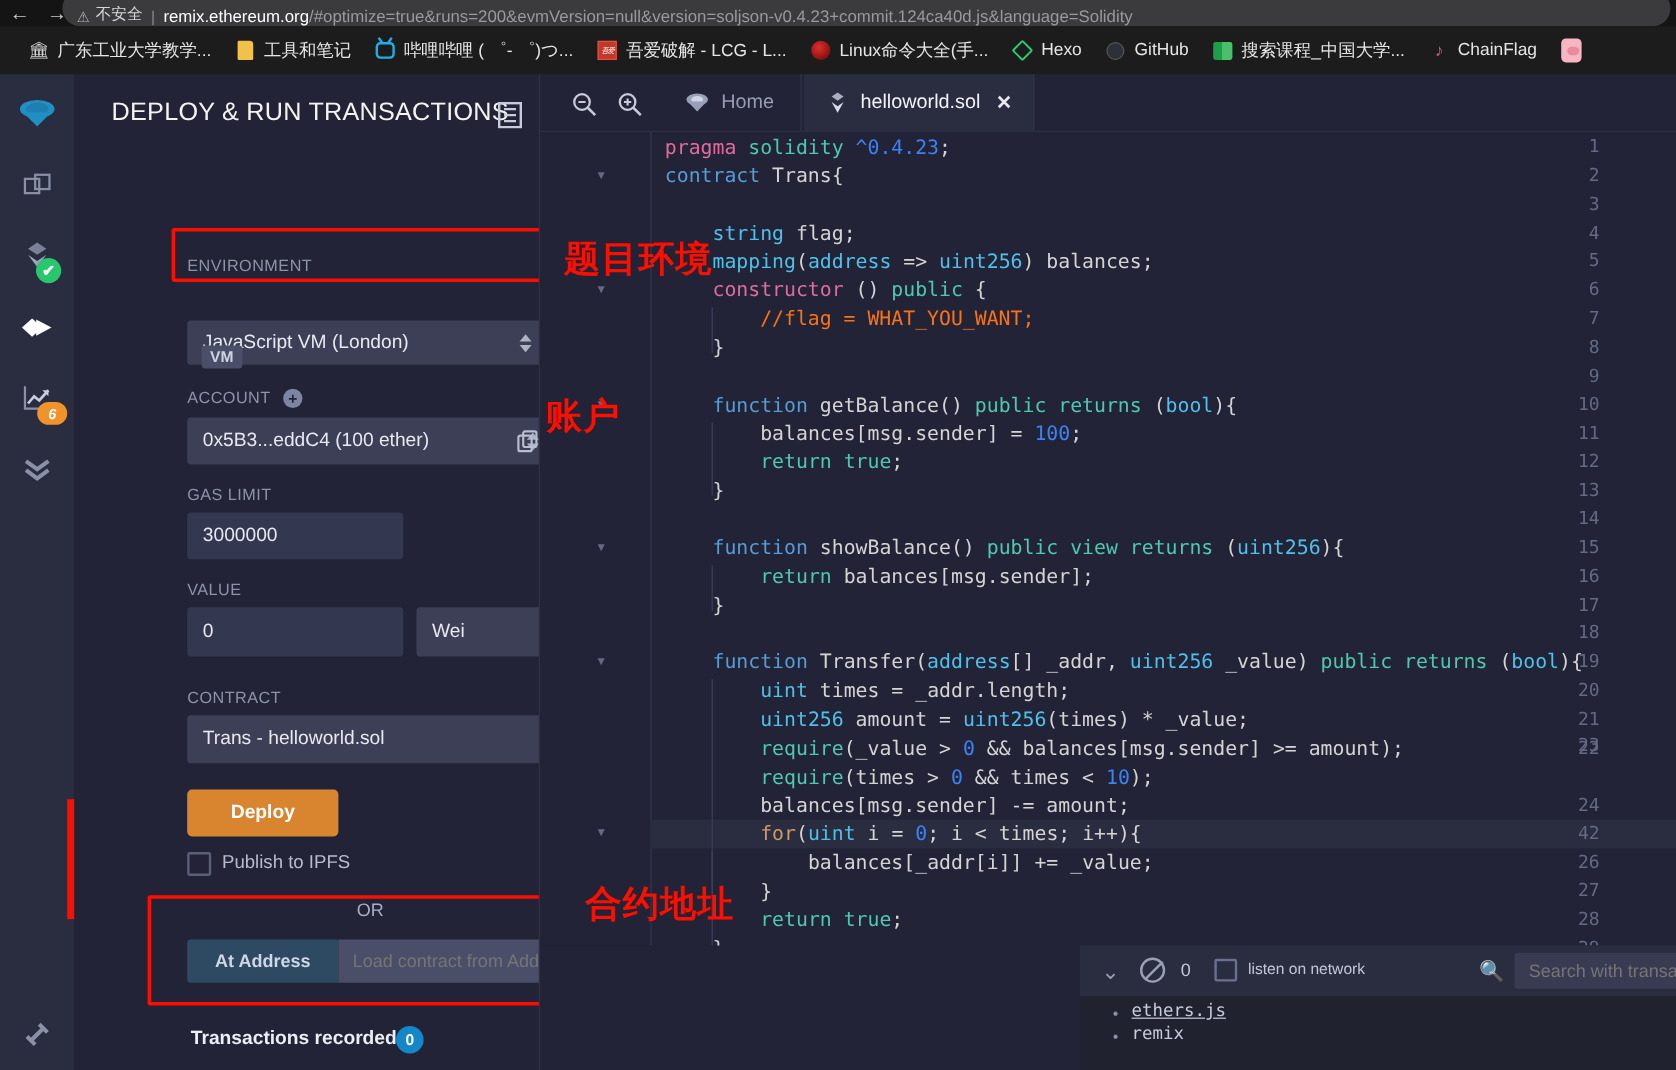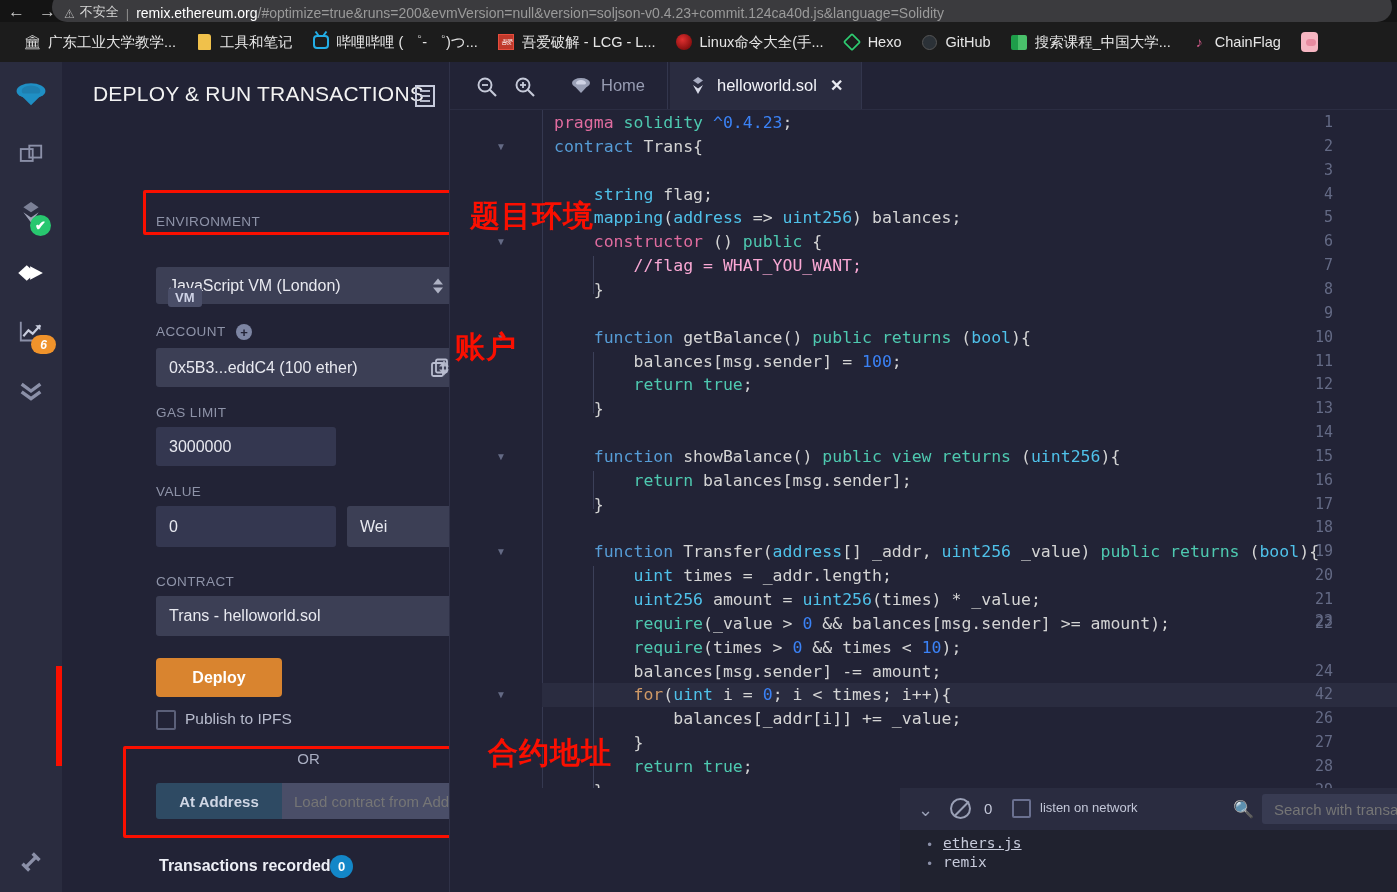--- a/index.html
+++ b/index.html
@@ -136,21 +136,21 @@
   .hl-row { position:absolute; left:92px; width:855px; height:24px; background:#2a2c40; }
   .indent-guide { position:absolute; width:1px; background:#3c4059; }
 
   
   .k  { color:#e06c9f; }   
   .k2 { color:#4fc1e9; }   
   .kw { color:#569cd6; }   
   .ty { color:#4ec9b0; }   
   .id { color:#d4d4d4;margin-top:28px; }   
   .nm { color:#3b82f6; }   
-  .cm { color:#f9a8d4; }
+  .cm { color:#f97316; }
   .op { color:#d4d4d4; }   
   .fo { color:#d19a66; }
 
   
   #term-bar { position:absolute; left:450px; top:726px; width:947px; height:42px; background:#2a2c40; }
   #term-chevrons { position:absolute; left:18px; top:11px; color:#9aa0b6; font-size:18px; }
   #term-noentry { position:absolute; left:50px; top:10px; width:21px; height:21px; border:2px solid #9aa0b6; border-radius:50%; }
   #term-noentry:after { content:''; position:absolute; left:-1px; top:7.5px; width:21px; height:2px; background:#9aa0b6; transform:rotate(-45deg); }
   #term-count { position:absolute; left:84px; top:12px; color:#c3c7d8; font-size:15px; }
   #listen-chk { position:absolute; left:112px; top:11px; width:19px; height:19px; border:2px solid #6a7090; border-radius:2px; }

